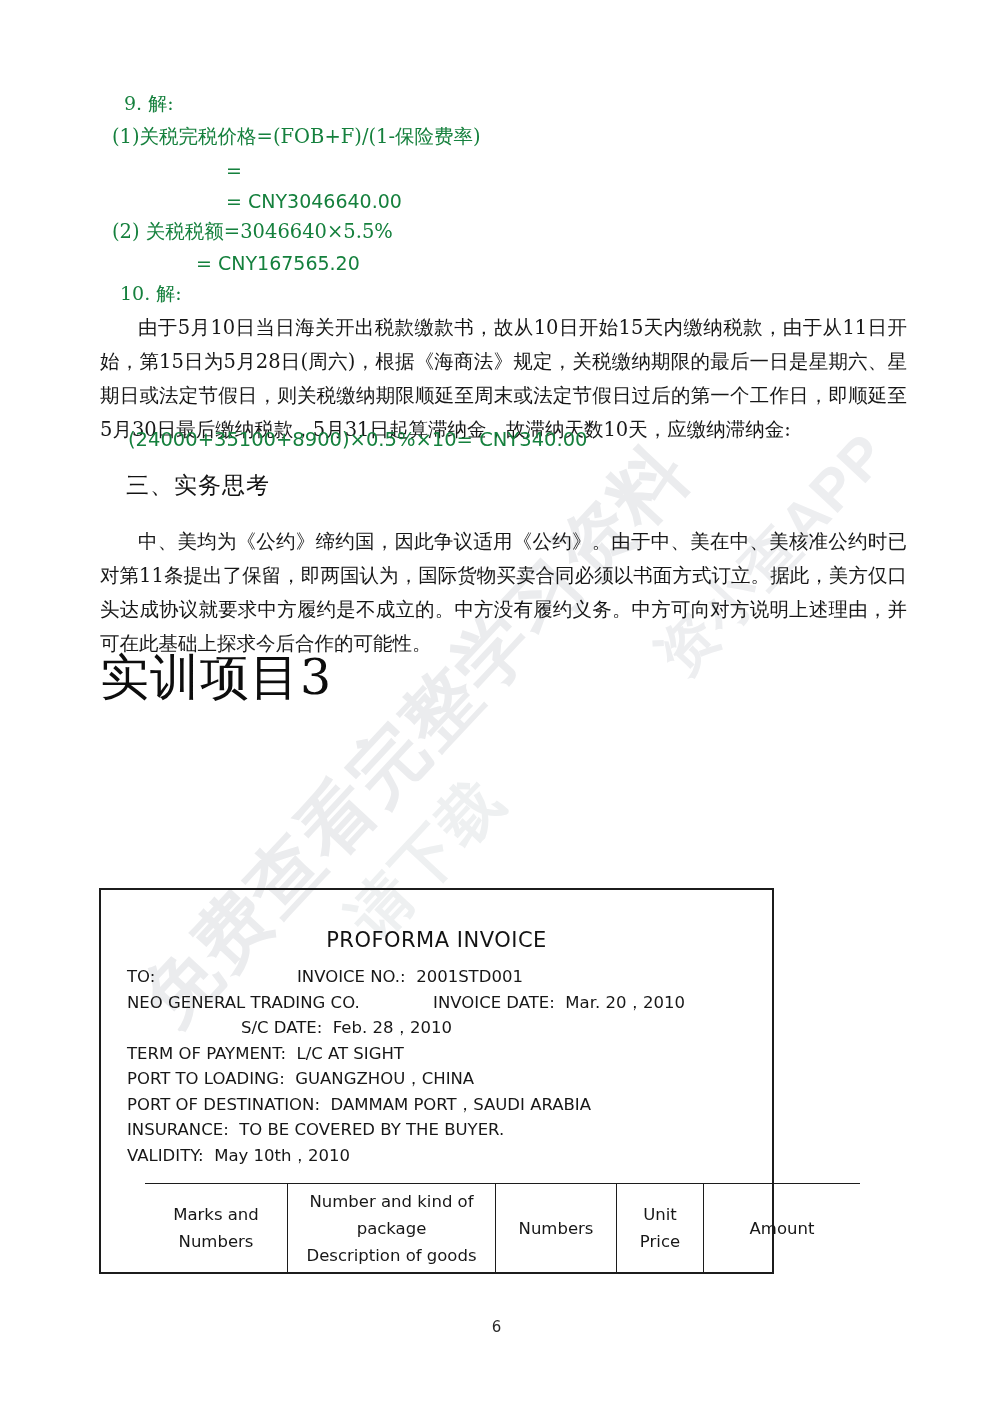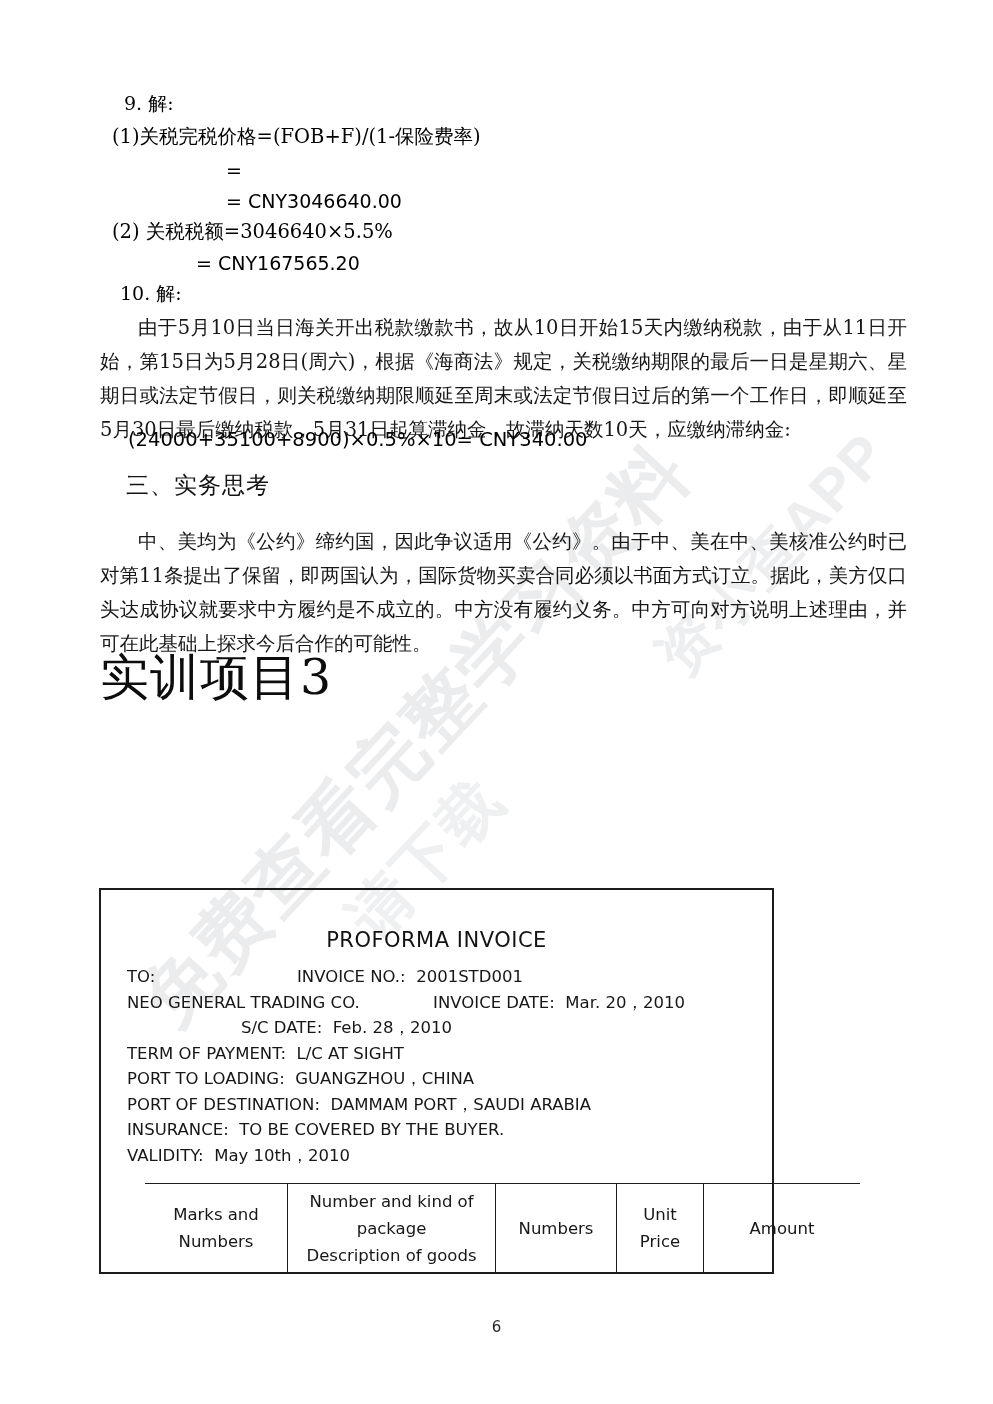--- a/index.html
+++ b/index.html
@@ -64,21 +64,21 @@
     inset: 0;
     z-index: 2;
   }
 
   .line {
     position: absolute;
     white-space: nowrap;
     font-family: "Liberation Serif", "DejaVu Serif", serif;
     font-size: 19px;
     line-height: 1;
-    color: #000000;
+    color: #15803d;
   }
 
   .cjk {
     font-family: "DejaVu Serif", "Liberation Serif", serif;
   }
 
   .sans {
     font-family: "DejaVu Sans", "Liberation Sans", sans-serif;
   }
 

